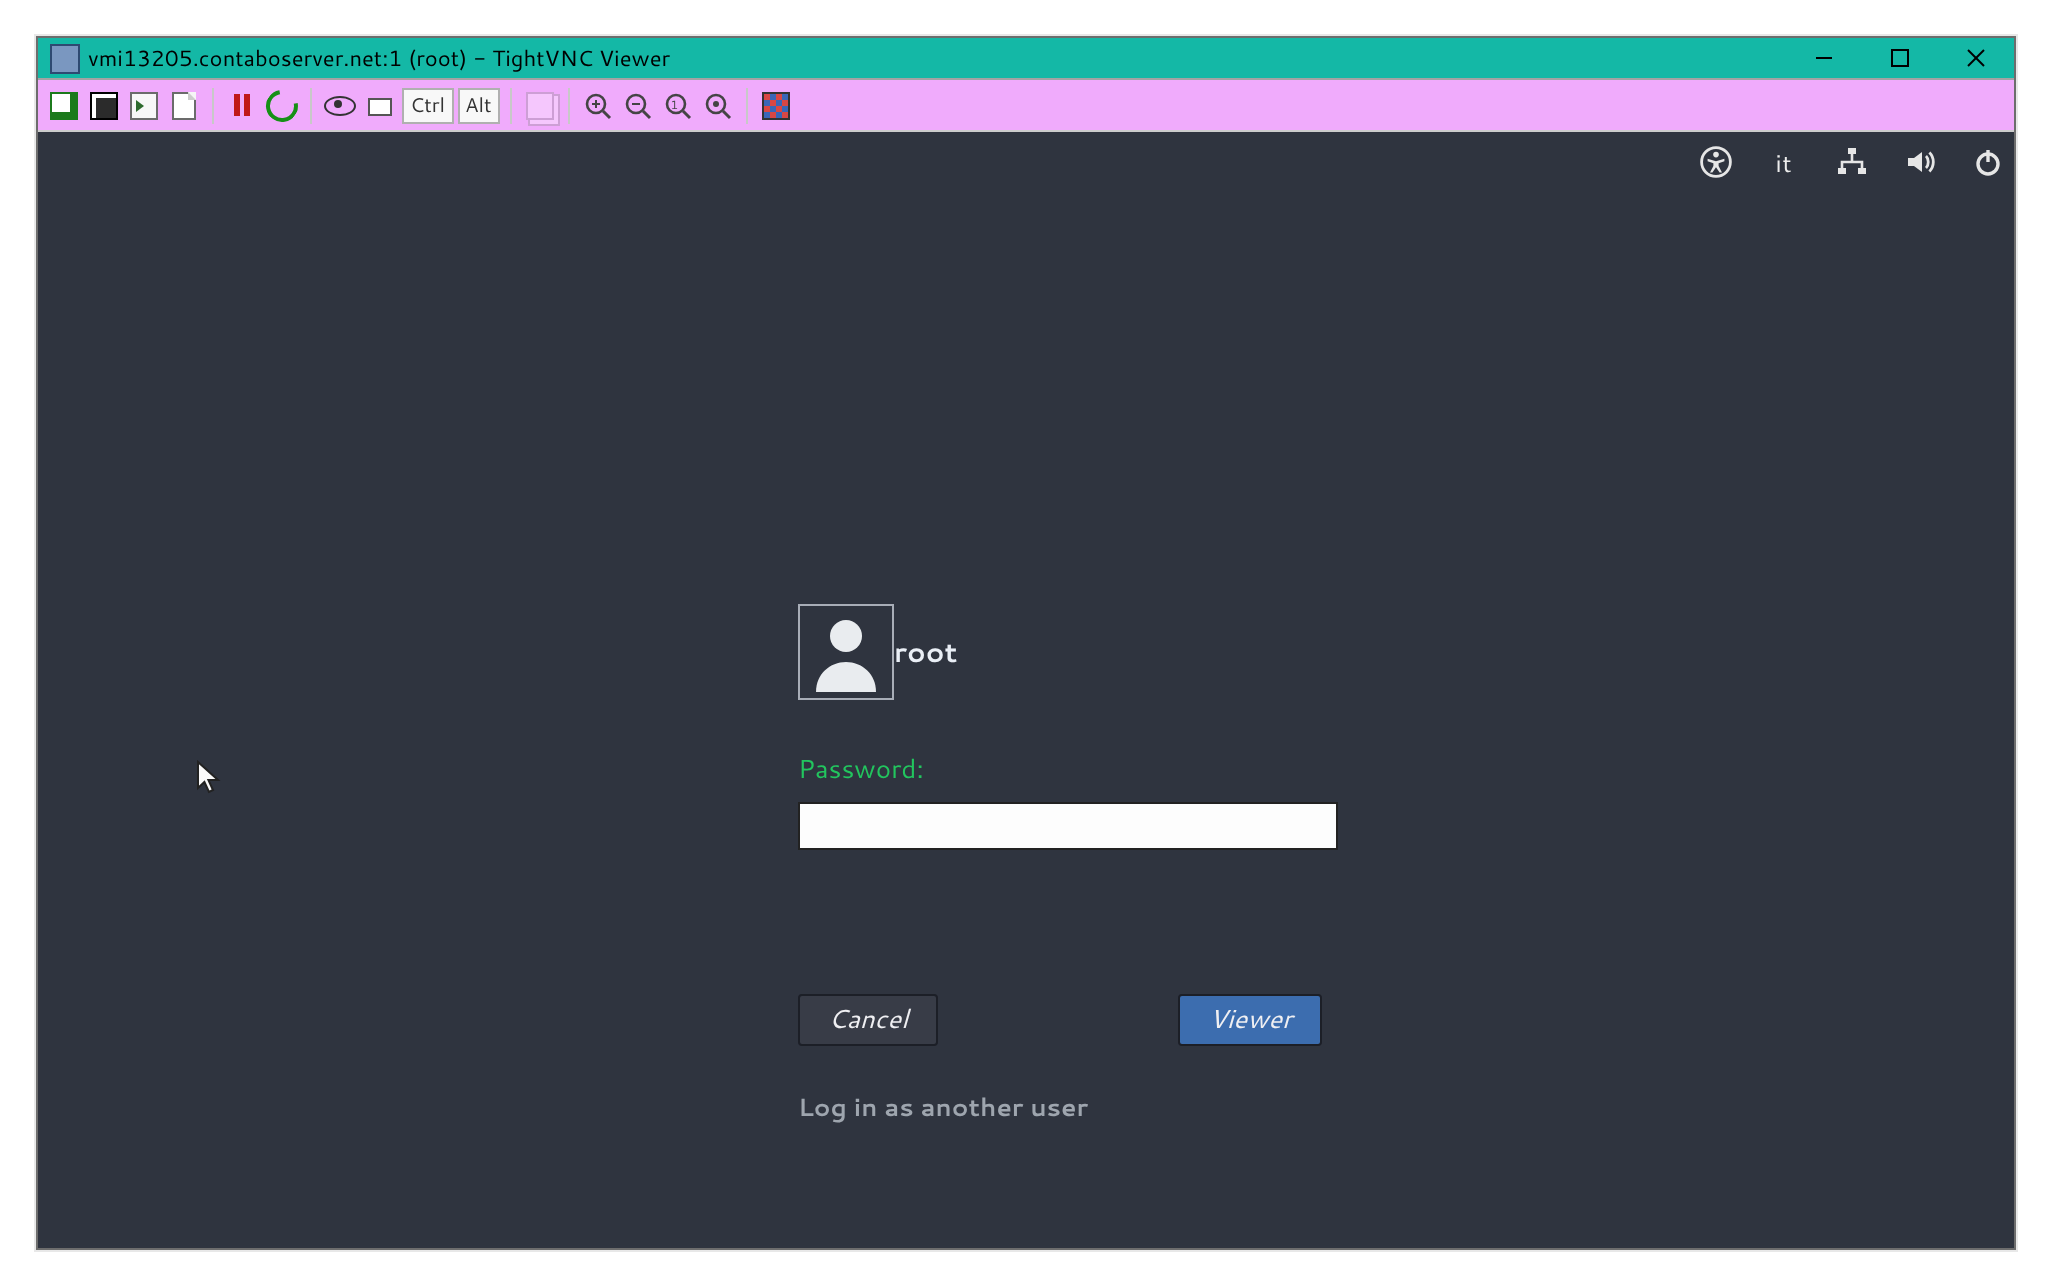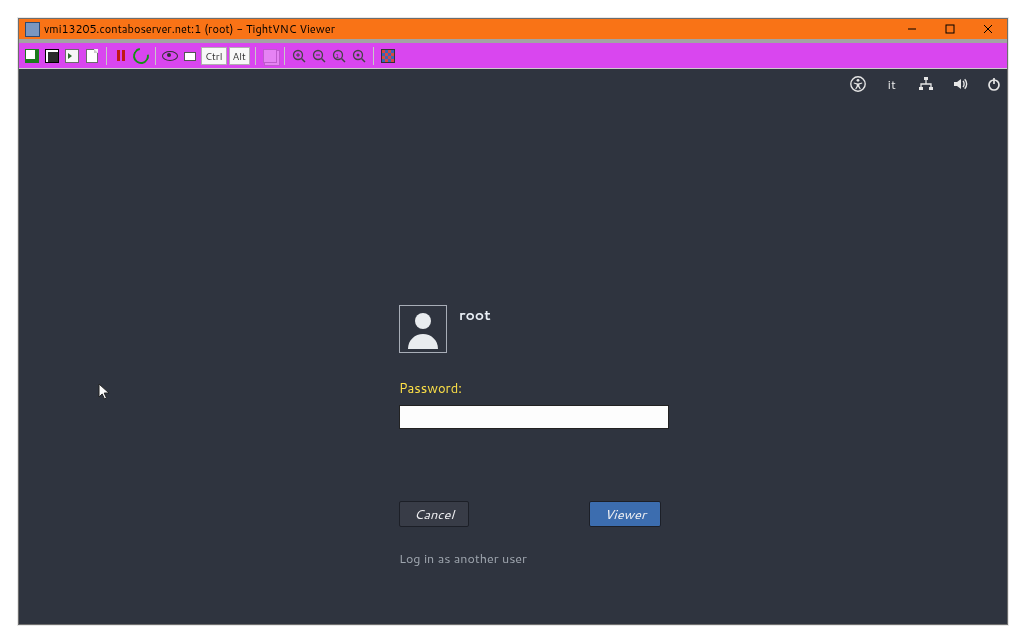--- a/index.html
+++ b/index.html
@@ -20,21 +20,21 @@
     height: 605px;
     border: 1px solid #6d6d6d;
     box-shadow: 0 0 0 1px #e8e8e8;
     background: #ffffff;
     display: flex;
     flex-direction: column;
   }
   
   .win-titlebar {
     height: 20px;
-    background: #f97316;
+    background: #14b8a6;
     display: flex;
     align-items: center;
     font-size: 11px;
     color: #000;
     padding-left: 6px;
     position: relative;
     flex-shrink: 0;
   }
   .win-titlebar .app-icon {
     width: 13px; height: 13px;
@@ -57,22 +57,22 @@
     display: flex;
     align-items: center;
     justify-content: center;
     font-size: 11px;
     color: #000;
   }
   .win-controls .btn svg { display:block; }
   
   .vnc-toolbar {
     height: 25px;
-    background: #d946ef;
-    border-top: 4px solid #a3a3a3;
+    background: #f0abfc;
+    border-top: 1px solid #a3a3a3;
     border-bottom: 1px solid #cccccc;
     display: flex;
     align-items: center;
     padding: 0 4px;
     gap: 2px;
     flex-shrink: 0;
   }
   .vnc-sep {
     width: 1px;
     height: 18px;
@@ -150,41 +150,41 @@
   
   .login-wrap {
     position: absolute;
     left: 380px;
     top: 236px;
     width: 265px;
     color: #d6dce6;
   }
   .user-row {
     display: flex;
-    gap: 12px;
+    align-items: center;
     margin-bottom: 26px;
   }
   .avatar-frame {
     width: 46px;
     height: 46px;
     border: 1px solid #a8adb7;
     display: flex;
     align-items: center;
     justify-content: center;
     background: transparent;
   }
   .avatar-frame svg { display:block; }
   .uname {
     font-size: 14px;
     font-weight: 700;
     color: #eaeff6;
   }
   .plabel {
     font-size: 13px;
-    color: #fde047;
+    color: #22c55e;
     margin-bottom: 6px;
   }
   .pwd {
     width: 260px;
     height: 22px;
     background: #fdfdfd;
     border: 1px solid #222;
     padding: 0 4px;
     font-size: 13px;
     outline: none;
@@ -208,21 +208,21 @@
     align-items: center;
     min-width: 34px;
     justify-content: center;
   }
   .gbtn.primary {
     background: #3c6daf;
   }
   .another {
     margin-top: 22px;
     font-size: 12.5px;
-    font-weight: 400;
+    font-weight: 700;
     color: #9ea5ae;
   }
   
   .cursor {
     position: absolute;
     left: 79px;
     top: 314px;
     pointer-events: none;
   }
 </style>

